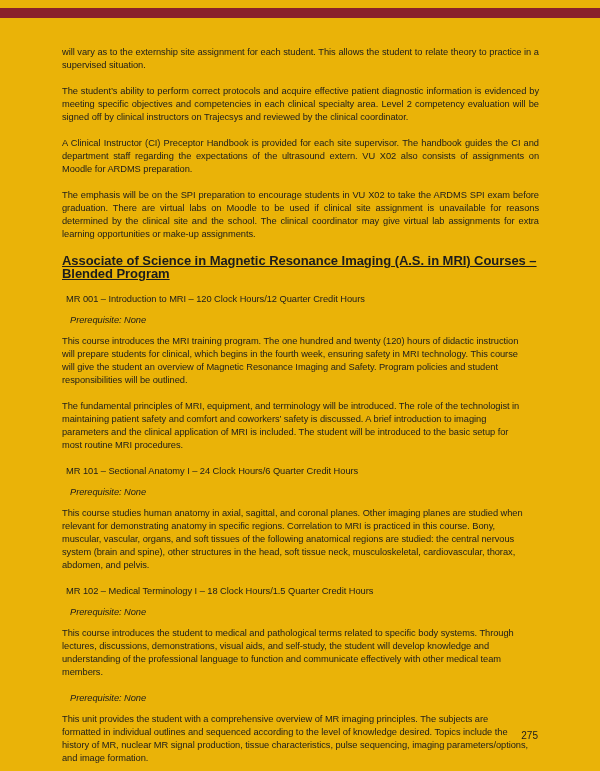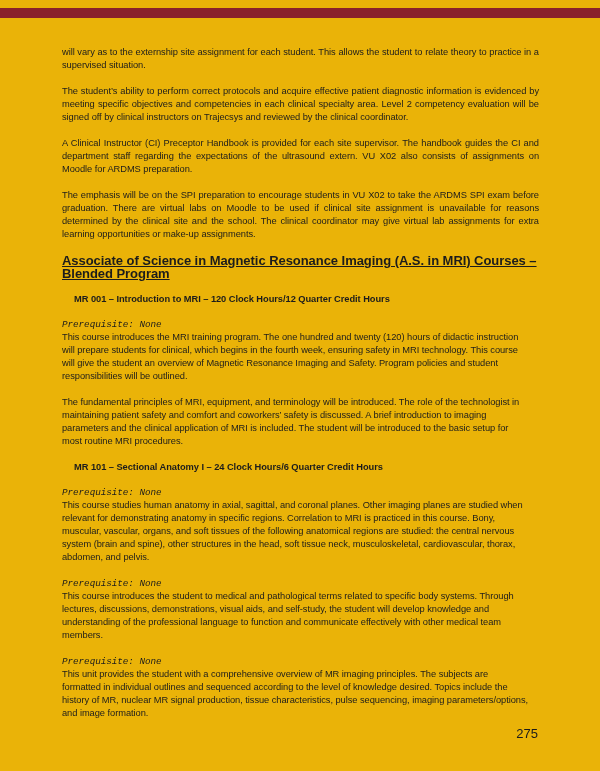--- a/index.html
+++ b/index.html
@@ -37,34 +37,33 @@
   .justify { text-align: justify; }
   .section-heading {
     font-size: 13px;
     font-weight: bold;
     text-decoration: underline;
     margin: 0 0 13px 0;
     line-height: 13px;
   }
   .course { margin: 0; }
   .course-title {
-    font-weight: bold;
-    margin: 12px !important;
+    font-weight: normal;
+    margin: 4px !important;
   }
   .prereq {
     font-style: italic;
-    margin: 0 !important;
-    font-family: Liberation Mono, monospace;
+    margin: 8px !important;
   }
   .course .desc { margin: 0 10px 13px 0; }
   .page-number {
     position: absolute;
     right: 62px;
     bottom: 30px;
-    font-size: 13px;
+    font-size: 10px;
     color: #1c1c1c;
   }
 </style>
 </head>
 <body>
 
 <div class="page">
 
   <div class="top-bar" style="background: rgb(138, 33, 43);"></div>
 
@@ -84,20 +83,21 @@
       <p class="desc">The fundamental principles of MRI, equipment, and terminology will be introduced. The role of the technologist in maintaining patient safety and comfort and coworkers’ safety is discussed. A brief introduction to imaging parameters and the clinical application of MRI is included. The student will be introduced to the basic setup for most routine MRI procedures.</p>
     </div>
 
     <div class="course">
       <p class="course-title">MR 101 – Sectional Anatomy I – 24 Clock Hours/6 Quarter Credit Hours</p>
       <p class="prereq">Prerequisite: None</p>
       <p class="desc">This course studies human anatomy in axial, sagittal, and coronal planes. Other imaging planes are studied when relevant for demonstrating anatomy in specific regions. Correlation to MRI is practiced in this course. Bony, muscular, vascular, organs, and soft tissues of the following anatomical regions are studied: the central nervous system (brain and spine), other structures in the head, soft tissue neck, musculoskeletal, cardiovascular, thorax, abdomen, and pelvis.</p>
     </div>
 
     <div class="course">
+      <p class="course-title">MR 102 – Medical Terminology I – 18 Clock Hours/1.5 Quarter Credit Hours</p>
       <p class="prereq">Prerequisite: None</p>
       <p class="desc">This course introduces the student to medical and pathological terms related to specific body systems. Through lectures, discussions, demonstrations, visual aids, and self-study, the student will develop knowledge and understanding of the professional language to function and communicate effectively with other medical team members.</p>
     </div>
 
     <div class="course">
       <p class="prereq">Prerequisite: None</p>
       <p class="desc">This unit provides the student with a comprehensive overview of MR imaging principles. The subjects are formatted in individual outlines and sequenced according to the level of knowledge desired. Topics include the history of MR, nuclear MR signal production, tissue characteristics, pulse sequencing, imaging parameters/options, and image formation.</p>
     </div>
 
   </div>

